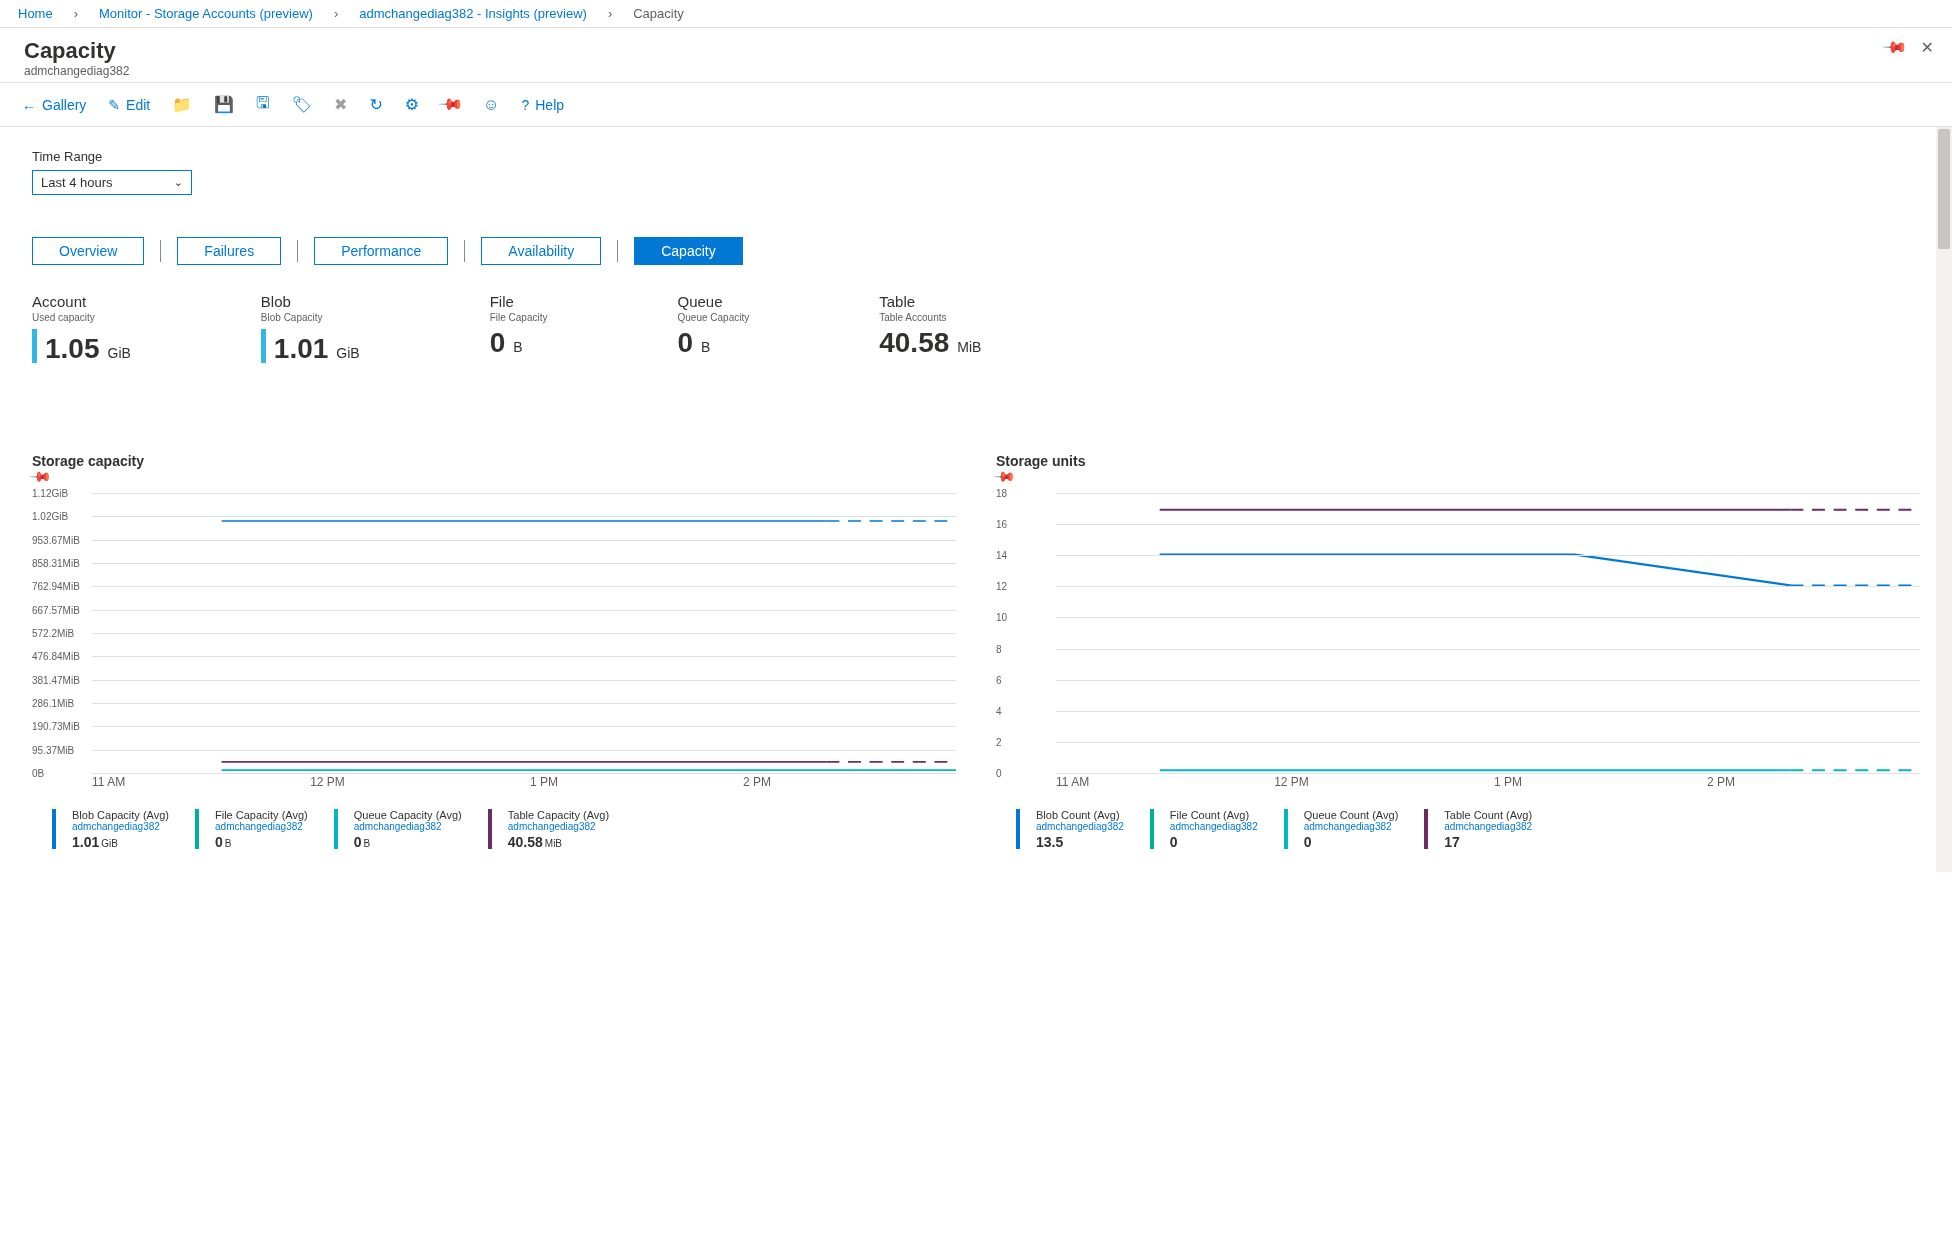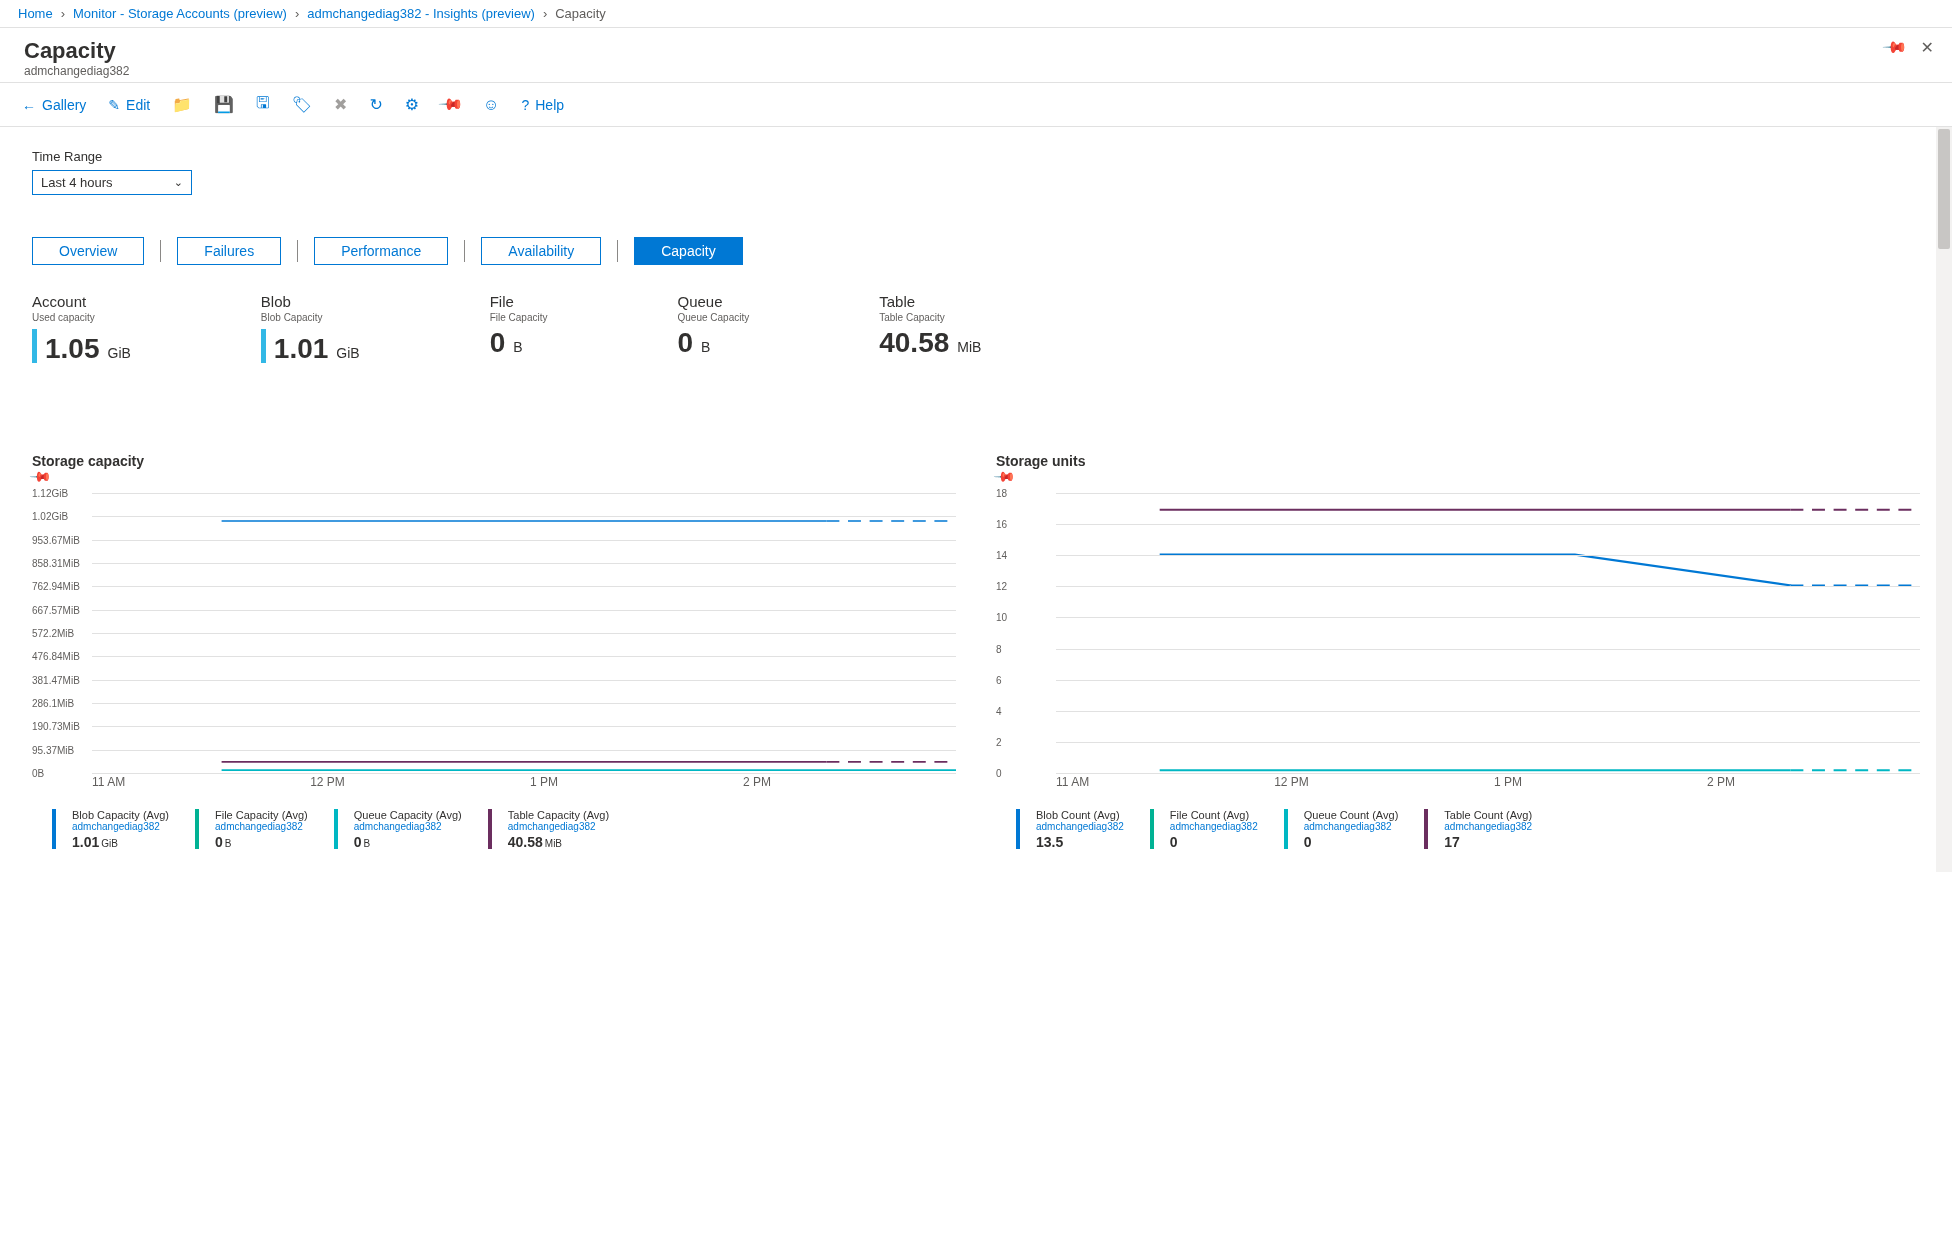--- a/index.html
+++ b/index.html
@@ -1,19 +1,19 @@
 <!DOCTYPE html>
 <html><head>
 <meta charset="utf-8">
 <style>
 * { box-sizing: border-box; margin: 0; padding: 0; }
 body { font-family: "Segoe UI", Arial, sans-serif; font-size: 13px; color: #323130; background: #fff; }
 
 
-.breadcrumb { display: flex; align-items: flex-start; padding: 6px 18px; border-bottom: 1px solid #e1e1e1; font-size: 13px; color: #605e5c; }
+.breadcrumb { display: flex; align-items: flex-start; padding: 6px 18px; border-bottom: 1px solid #e1e1e1; font-size: 13px; color: #605e5c; gap: 13px; }
 .breadcrumb .sep { margin: 0 8px; color: #605e5c; }
 .breadcrumb .link { color: #0078d4; cursor: pointer; }
 .breadcrumb .current { color: #605e5c; }
 
 
 .page-header { display: flex; align-items: flex-start; padding: 10px 18px 4px 24px; border-bottom: 1px solid #e1e1e1; }
 .page-header .titles { flex: 1; }
 .page-header h1 { font-size: 22px; font-weight: 600; }
 .page-header .subtitle { font-size: 12px; color: #605e5c; }
 .page-header .actions { display: flex; gap: 16px; color: #605e5c; font-size: 16px; }
@@ -173,21 +173,21 @@
     <div class="stat">
       <div class="s-title">Queue</div>
       <div class="s-sub">Queue Capacity</div>
       <div class="s-val">
           <div class="num">0</div>
           <div class="unit">B</div>
         </div>
     </div>
     <div class="stat">
       <div class="s-title">Table</div>
-      <div class="s-sub">Table Capacity</div>
+      <div class="s-sub">Table Accounts</div>
       <div class="s-val">
           <div class="num">40.58</div>
           <div class="unit">MiB</div>
         </div>
     </div>
   </div>
 
   <div class="charts">
 
     <div class="chart-card">

